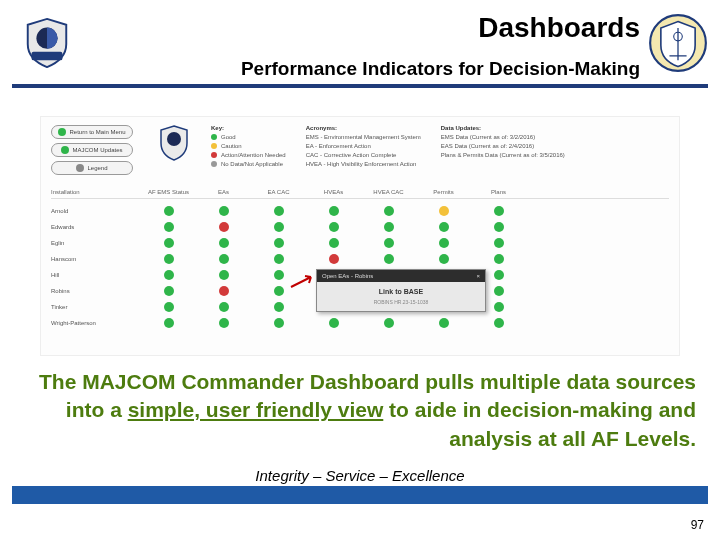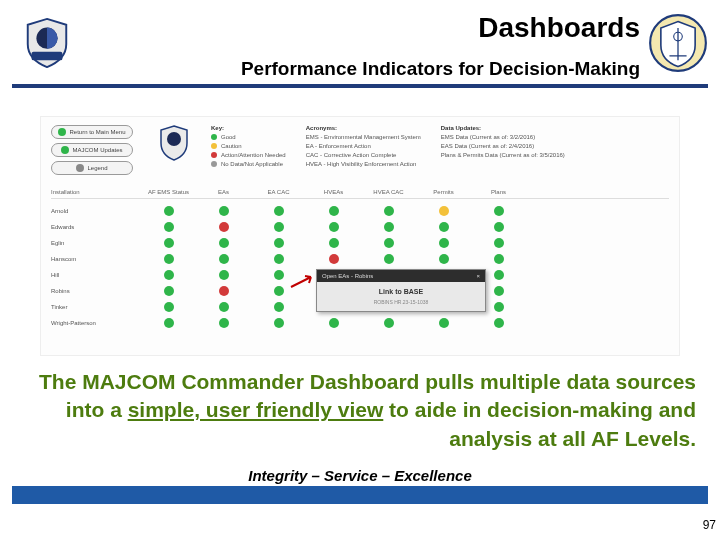--- a/index.html
+++ b/index.html
@@ -37,23 +37,23 @@
   .popup-bar { background: #2d2d2d; color: #d8d8d8; padding: 3px 5px; display: flex; justify-content: space-between; align-items: center; }
   .popup-body { padding: 6px; text-align: center; }
   .popup-title { font-weight: bold; color: #333; font-size: 7px; margin-bottom: 4px; }
   .popup-sub { color: #888; font-size: 5px; }
   .arrow { position: absolute; left: 248px; top: 156px; }
   .arrow svg { width: 28px; height: 16px; }
   .caption { text-align: right; font-weight: bold; font-size: 21px; color: #4d7c0f; padding: 12px 24px 8px; line-height: 1.35; }
   .caption .ul { text-decoration: underline; }
   
   .motto-wrap { position: relative; margin-top: 6px; }
-  .motto-text { text-align: center; font-style: italic; font-weight: bold; color: #000; font-size: 15px; }
+  .motto-text { text-align: center; font-style: italic; font-weight: normal; color: #000; font-size: 15px; }
   .blue-bar { background: #1f5aa6; height: 18px; margin: 2px 12px 0; }
-  .page-num { position: absolute; right: 4px; bottom: 8px; font-size: 12px; color: #000; }
+  .page-num { position: absolute; right: 16px; bottom: 8px; font-size: 12px; color: #000; }
 </style>
 </head>
 <body>
 
 <div class="slide">
 
   <div class="header">
     <div class="seal">
       <svg viewBox="0 0 60 54">
         <path d="M30 2 L50 8 L50 28 Q50 44 30 52 Q10 44 10 28 L10 8 Z" fill="#e8e8e8" stroke="#1f3b7a" stroke-width="2"></path>

